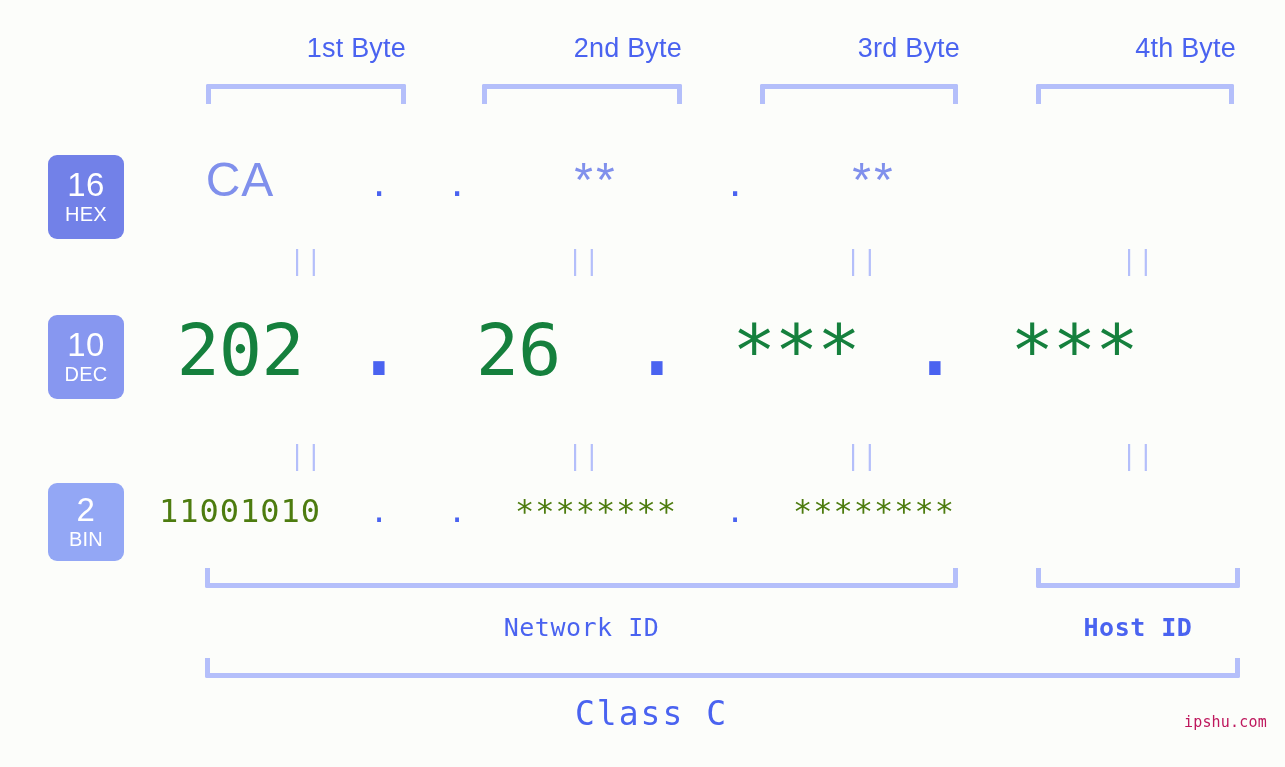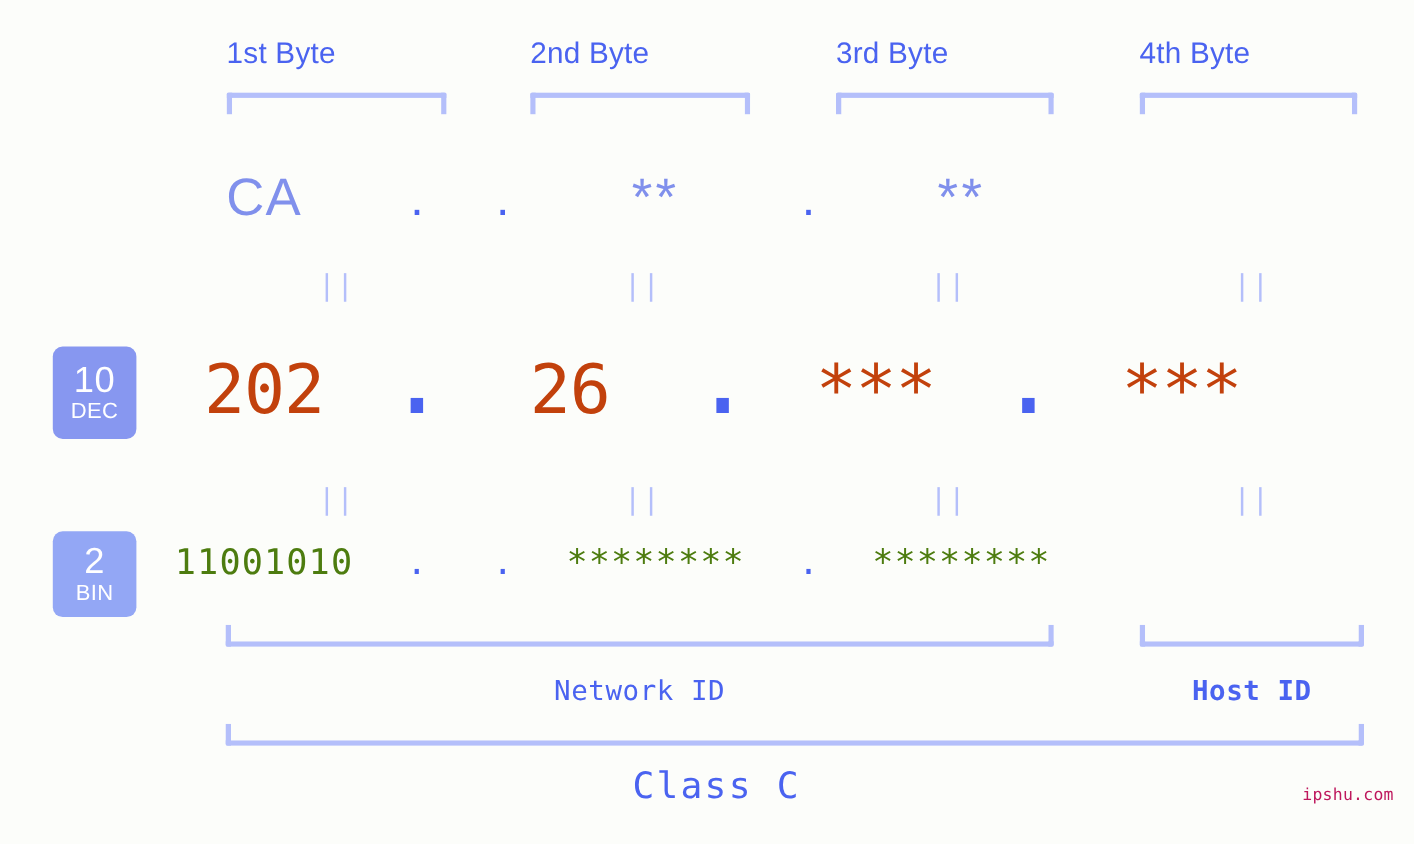--- a/index.html
+++ b/index.html
@@ -18,21 +18,21 @@
     width: 1285px;
     height: 767px;
     background: #fcfdfa;
   }
 
   
   .byte-label {
     position: absolute;
     top: 33px;
     width: 200px;
-    text-align: left;
+    text-align: right;
     font-family: "Liberation Sans", sans-serif;
     font-size: 27px;
     color: #4a63f0;
     letter-spacing: 0.2px;
     white-space: nowrap;
   }
 
   
   .bracket-top {
     position: absolute;
@@ -115,22 +115,22 @@
     font-family: "Liberation Sans", sans-serif;
     font-size: 44px;
   }
   #row-hex .masked { letter-spacing: 3px; }
 
   
   #row-dec { top: 290px; }
   #row-dec .cell {
     width: 200px;
     font-family: "DejaVu Sans Mono", monospace;
-    font-size: 62px;
-    color: #c2410c;
+    font-size: 72px;
+    color: #15803d;
     letter-spacing: -1px;
   }
   #row-dec .dot {
     width: 78px;
     font-family: "DejaVu Sans Mono", monospace;
     font-size: 92px;
   }
 
   
   #row-bin { top: 492px; }
@@ -203,20 +203,24 @@
   <div class="byte-label" style="left:206px;">1st Byte</div>
   <div class="byte-label" style="left:482px;">2nd Byte</div>
   <div class="byte-label" style="left:760px;">3rd Byte</div>
   <div class="byte-label" style="left:1036px;">4th Byte</div>
 
   <div class="bracket-top" style="left:206px; width:200px;"></div>
   <div class="bracket-top" style="left:482px; width:200px;"></div>
   <div class="bracket-top" style="left:760px; width:198px;"></div>
   <div class="bracket-top" style="left:1036px; width:198px;"></div>
 
+  <div class="badge" id="badge-hex">
+    <span class="num">16</span>
+    <span class="abbr">HEX</span>
+  </div>
   <div class="badge" id="badge-dec">
     <span class="num">10</span>
     <span class="abbr">DEC</span>
   </div>
   <div class="badge" id="badge-bin">
     <span class="num">2</span>
     <span class="abbr">BIN</span>
   </div>
 
   <div class="value-row" id="row-hex">

